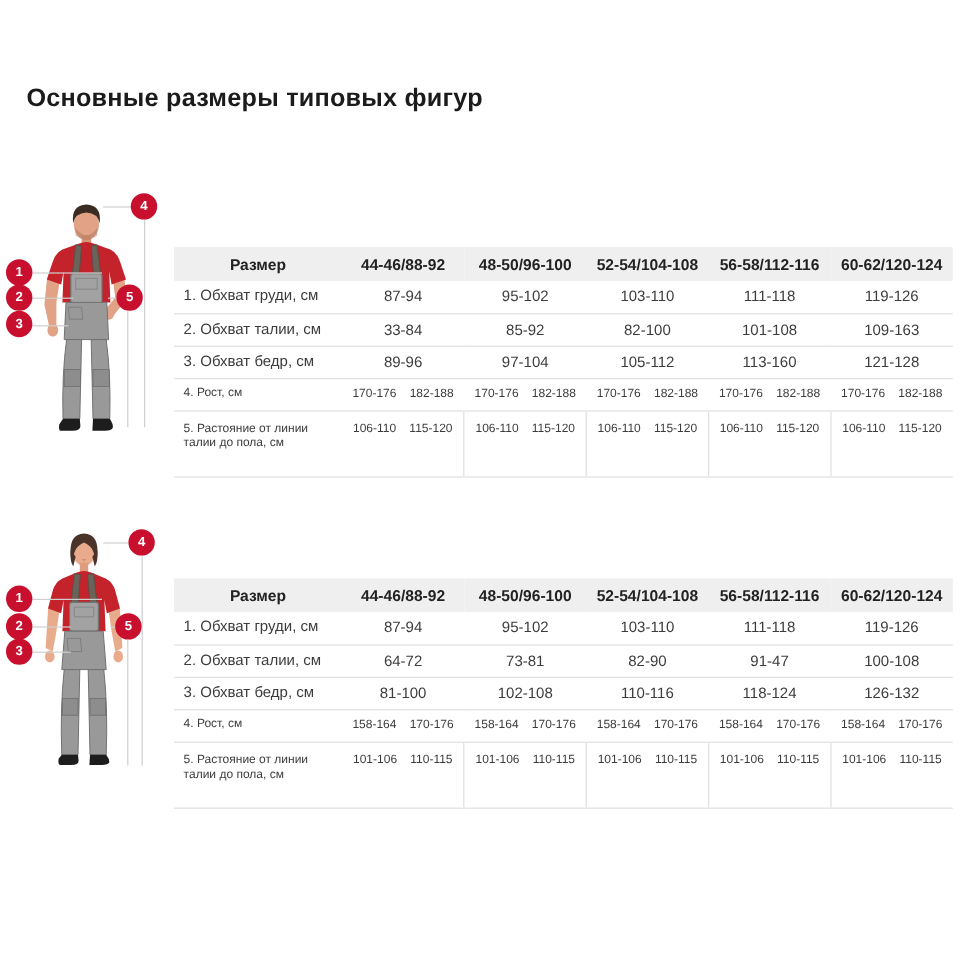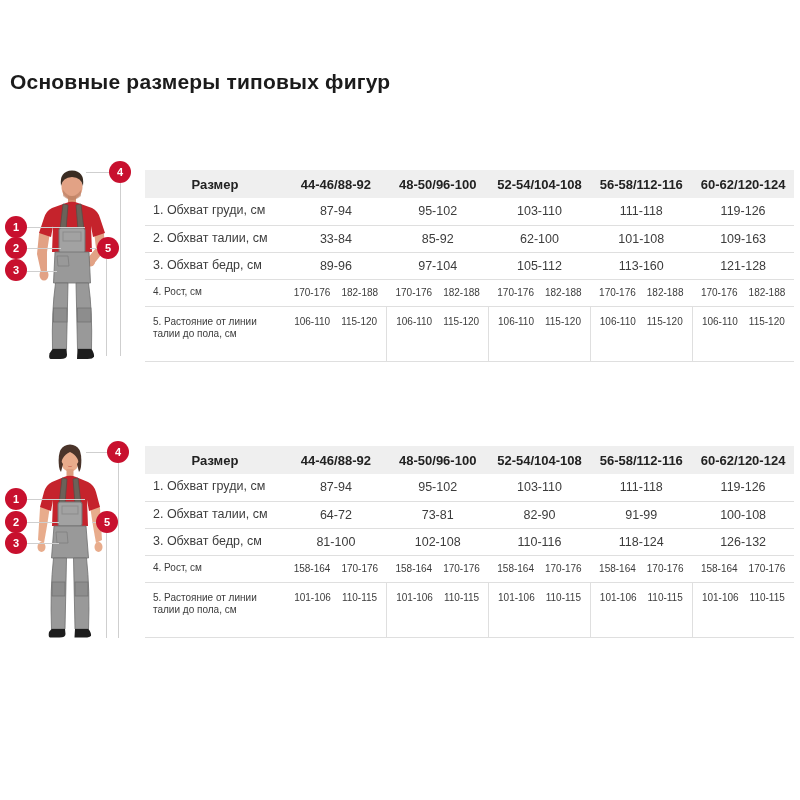--- a/index.html
+++ b/index.html
@@ -1,30 +1,30 @@
 <!DOCTYPE html>
 <html><head>
 <meta charset="utf-8">
 <style>
   * { margin:0; padding:0; box-sizing:border-box; }
   html,body { background:#ffffff; }
   body { width:800px; height:800px; font-family:"Liberation Sans", sans-serif; }
   .page { position:relative; width:800px; height:800px; overflow:hidden; background:#fff; }
 
-  .title { position:absolute; left:10px; top:70px; font-size:21px; font-weight:700;
+  .title { position:absolute; left:22px; top:70px; font-size:21px; font-weight:700;
            color:#1b1b1b; letter-spacing:.2px;text-align:right; }
 
   .fig-svg { position:absolute; z-index:1; }
   .mline { position:absolute; background:#cfcfcf; z-index:2; }
   .marker { position:absolute; width:22px; height:22px; border-radius:50%;
             background:#c8102e; color:#fff; font-size:11px; font-weight:700;
             display:flex; align-items:center; justify-content:center; z-index:3; }
 
   table.size { position:absolute; left:145px; width:649px; border-collapse:collapse;
-               table-layout:fixed; }
+               table-layout:fixed;margin-top:36px; }
   table.size col.c0 { width:140px; }
   table.size th { background:#efefef; font-size:13px; font-weight:700; color:#222;
                   height:28px; padding:2px 3px; text-align:center; white-space:nowrap; }
   table.size td { font-size:12.5px; color:#3c3c3c; text-align:center; height:27px;
                   border-bottom:1px solid #dfdfdf; padding:1px 3px; white-space:nowrap; }
   table.size td.label { text-align:left; padding-left:8px; white-space:normal; line-height:1.25; }
   table.size tr.dual td { font-size:10px; }
   table.size tr.dual td .v + .v { margin-left:11px; }
   table.size tr.last td { vertical-align:top; padding-top:9px; padding-bottom:20px; }
   table.size tr.last td + td + td { border-left:1px solid #dfdfdf; }
@@ -111,21 +111,21 @@
           <td><span class="v">87-94</span></td>
           <td><span class="v">95-102</span></td>
           <td><span class="v">103-110</span></td>
           <td><span class="v">111-118</span></td>
           <td><span class="v">119-126</span></td>
         </tr>
         <tr class="">
           <td class="label">2. Обхват талии, см</td>
           <td><span class="v">33-84</span></td>
           <td><span class="v">85-92</span></td>
-          <td><span class="v">62-100</span></td>
+          <td><span class="v">82-100</span></td>
           <td><span class="v">101-108</span></td>
           <td><span class="v">109-163</span></td>
         </tr>
         <tr class="">
           <td class="label">3. Обхват бедр, см</td>
           <td><span class="v">89-96</span></td>
           <td><span class="v">97-104</span></td>
           <td><span class="v">105-112</span></td>
           <td><span class="v">113-160</span></td>
           <td><span class="v">121-128</span></td>
@@ -226,21 +226,21 @@
           <td><span class="v">95-102</span></td>
           <td><span class="v">103-110</span></td>
           <td><span class="v">111-118</span></td>
           <td><span class="v">119-126</span></td>
         </tr>
         <tr class="">
           <td class="label">2. Обхват талии, см</td>
           <td><span class="v">64-72</span></td>
           <td><span class="v">73-81</span></td>
           <td><span class="v">82-90</span></td>
-          <td><span class="v">91-99</span></td>
+          <td><span class="v">91-47</span></td>
           <td><span class="v">100-108</span></td>
         </tr>
         <tr class="">
           <td class="label">3. Обхват бедр, см</td>
           <td><span class="v">81-100</span></td>
           <td><span class="v">102-108</span></td>
           <td><span class="v">110-116</span></td>
           <td><span class="v">118-124</span></td>
           <td><span class="v">126-132</span></td>
         </tr>

